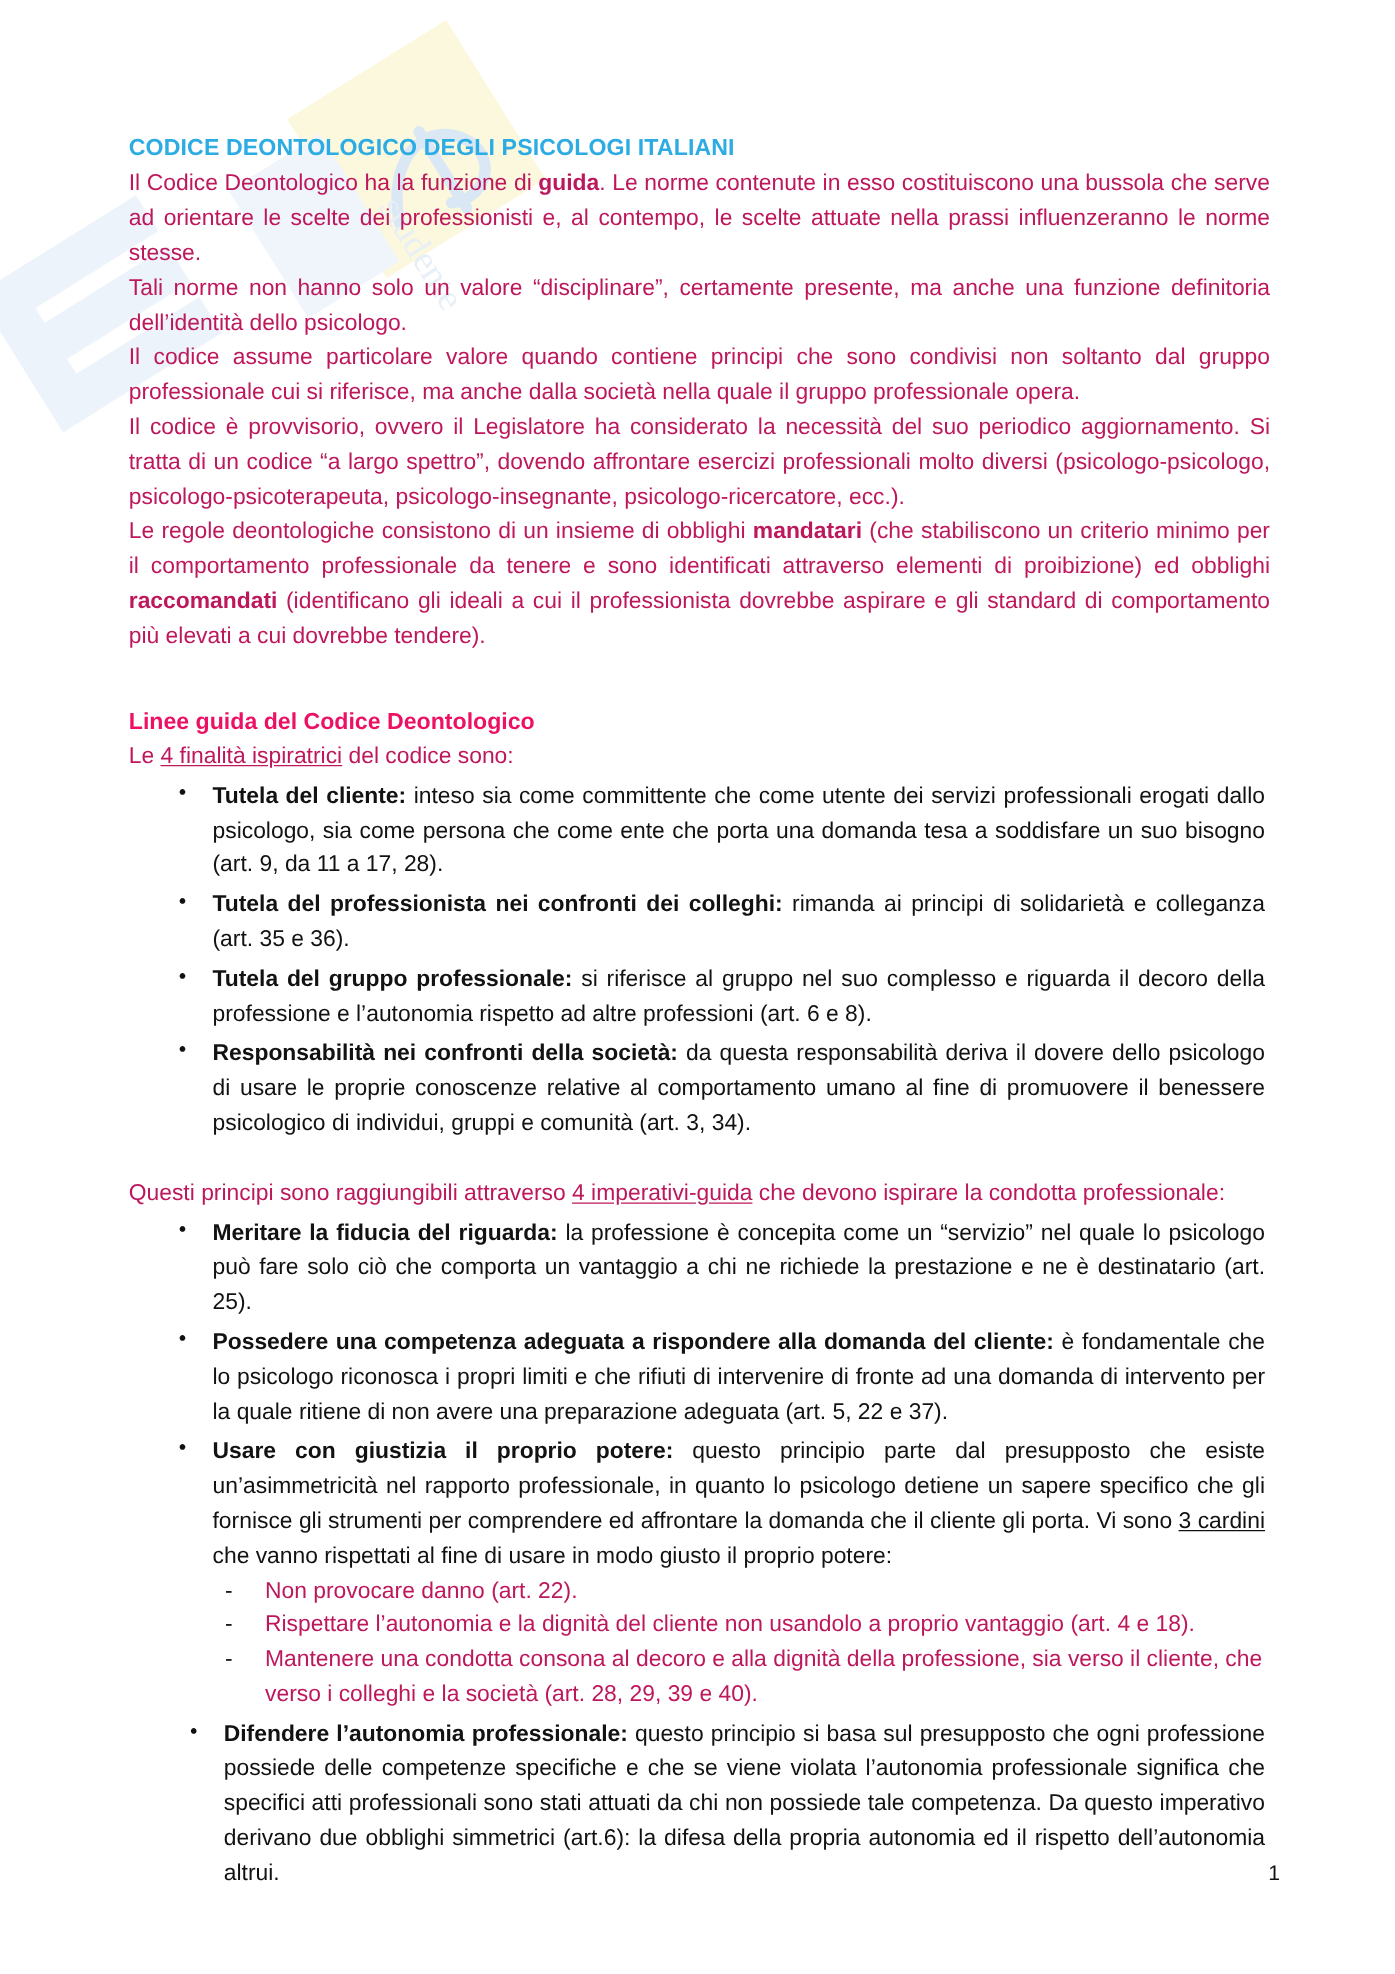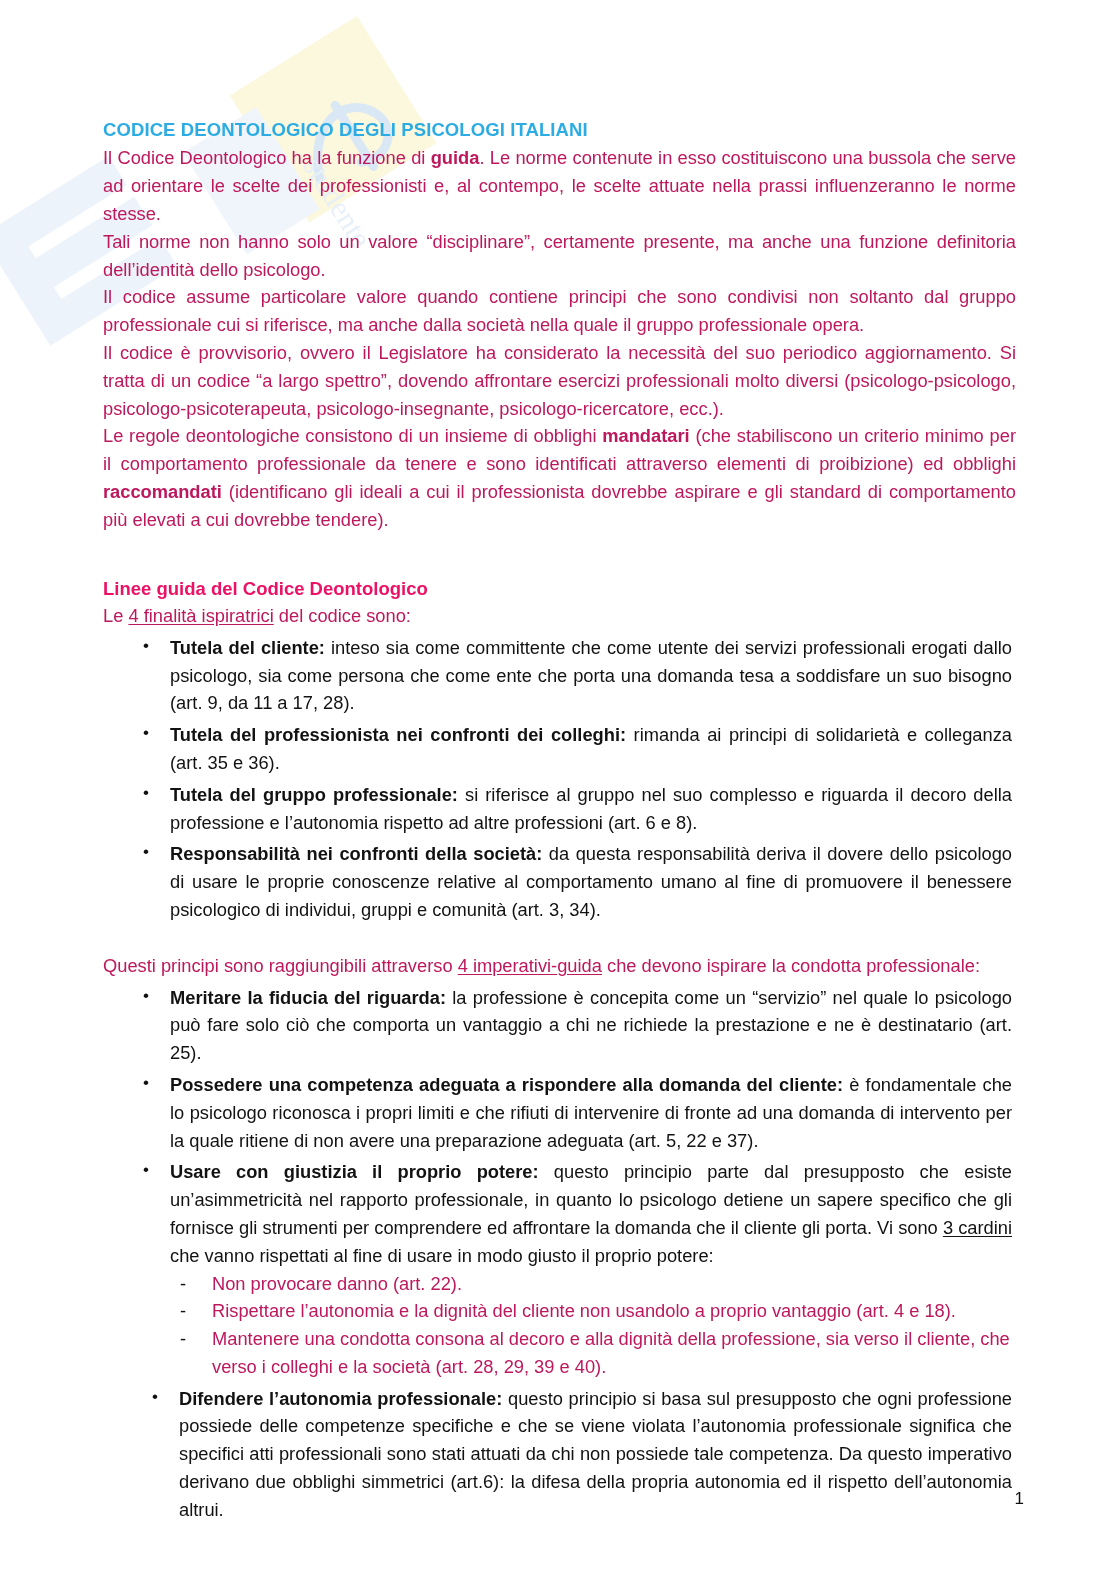--- a/index.html
+++ b/index.html
@@ -27,21 +27,21 @@
     height: 430px;
     pointer-events: none;
     z-index: 0;
   }
   .wm-svg { width: 100%; height: 100%; display: block; }
 
   
   .content {
     position: absolute;
     left: 103px;
-    top: 118px;
+    top: 106px;
     width: 913px;
     z-index: 2;
   }
 
   .h-main {
     font-size: 18.5px;
     font-weight: bold;
     color: #2cacE3;
     letter-spacing: 0.1px;
     margin: 0 0 2px 0;

